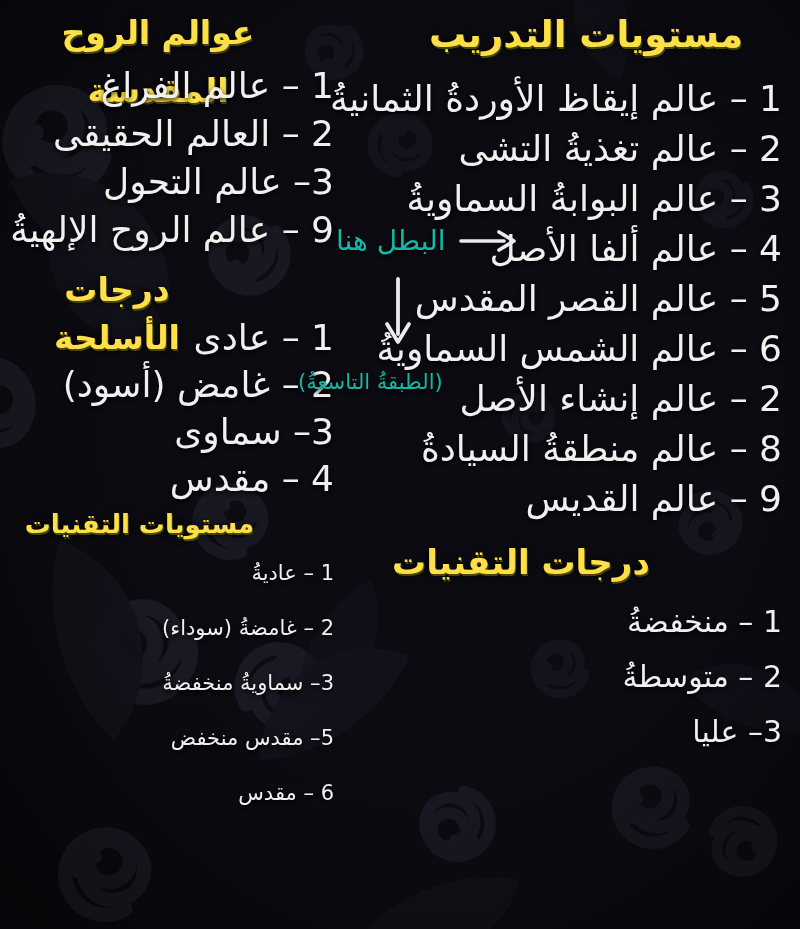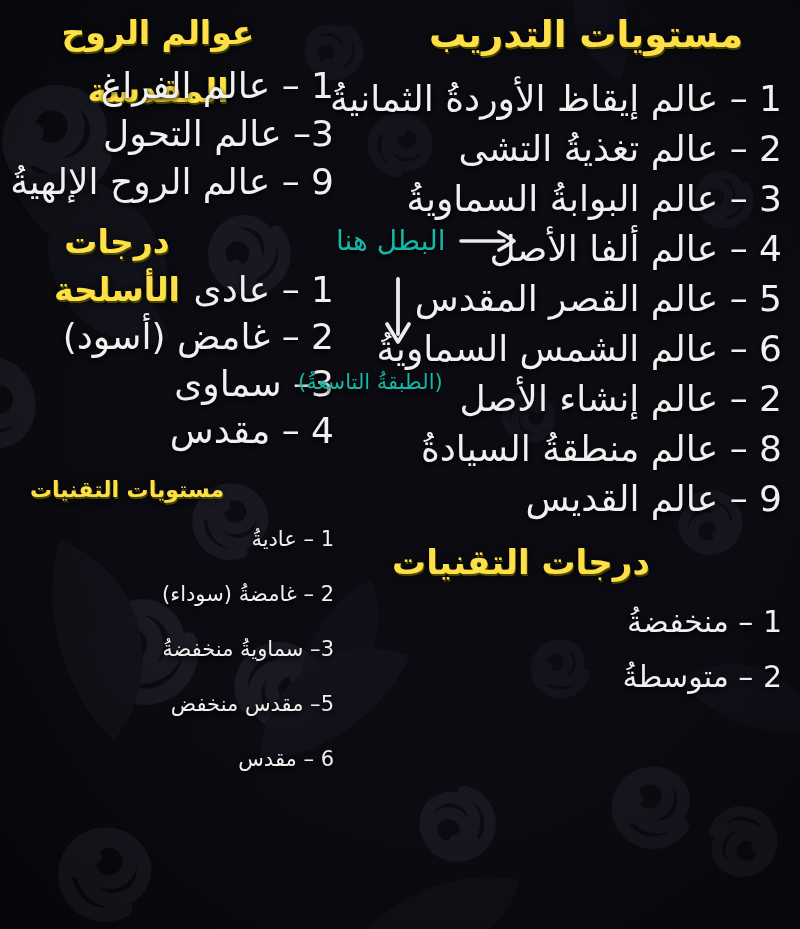--- a/index.html
+++ b/index.html
@@ -24,21 +24,21 @@
     color:#fde047;
     font-weight:bold;
     text-align:center;
     text-shadow:1px 2px 0 #4a4500, 0 0 8px rgba(0,0,0,.9);
     letter-spacing:-1px;
   }
   .col-right h2.h-top{font-size:37px;line-height:62px;height:62px;}
   .col-right h2.h-bottom{font-size:34px;line-height:52px;height:52px;margin-top:12px;margin-right:130px;}
   .col-left  h2.h-top{font-size:33px;line-height:58px;height:58px;margin-right:18px;}
   .col-left  h2.h-mid{font-size:33px;line-height:48px;height:48px;margin-top:12px;margin-right:100px;}
-  .col-left  h2.h-low{font-size:22px;line-height:44px;height:44px;margin-top:14px;margin-right:80px;}
+  .col-left  h2.h-low{font-size:26px;line-height:44px;height:44px;margin-right:80px;text-align:right;}
   .item{
     color:#f0f0f0;
     font-size:36px;
     text-shadow:0 2px 5px rgba(0,0,0,.95);
     white-space:nowrap;
   }
   .col-right .grp-top .item{height:50px;line-height:50px;}
   .col-right .grp-top{margin-top:8px;}
   .col-right .grp-bottom{margin-top:6px;}
   .col-right .grp-bottom .item{height:55px;line-height:55px;font-size:30px;}
@@ -103,27 +103,29 @@
       <div class="item">5 – عالم القصر المقدس</div>
       <div class="item">6 – عالم الشمس السماويةُ</div>
       <div class="item">2 – عالم إنشاء الأصل</div>
       <div class="item">8 – عالم منطقةُ السيادةُ</div>
       <div class="item">9 – عالم القديس</div>
     </div>
     <h2 class="heading h-bottom">درجات التقنيات</h2>
     <div class="grp-bottom">
       <div class="item">1 – منخفضةُ</div>
       <div class="item">2 – متوسطةُ</div>
+      <div class="item">3– عليا</div>
     </div>
   </div>
 
   <div class="col col-left">
     <h2 class="heading h-top">عوالم الروح المقدسة</h2>
     <div class="grp1">
       <div class="item">1 – عالم الفراغ</div>
+      <div class="item">2 – العالم الحقيقى</div>
       <div class="item">3– عالم التحول</div>
       <div class="item">9 – عالم الروح الإلهيةُ</div>
     </div>
     <h2 class="heading h-mid">درجات الأسلحة</h2>
     <div class="grp2">
       <div class="item">1 – عادى</div>
       <div class="item">2 – غامض (أسود)</div>
       <div class="item">3– سماوى</div>
       <div class="item">4 – مقدس</div>
     </div>

